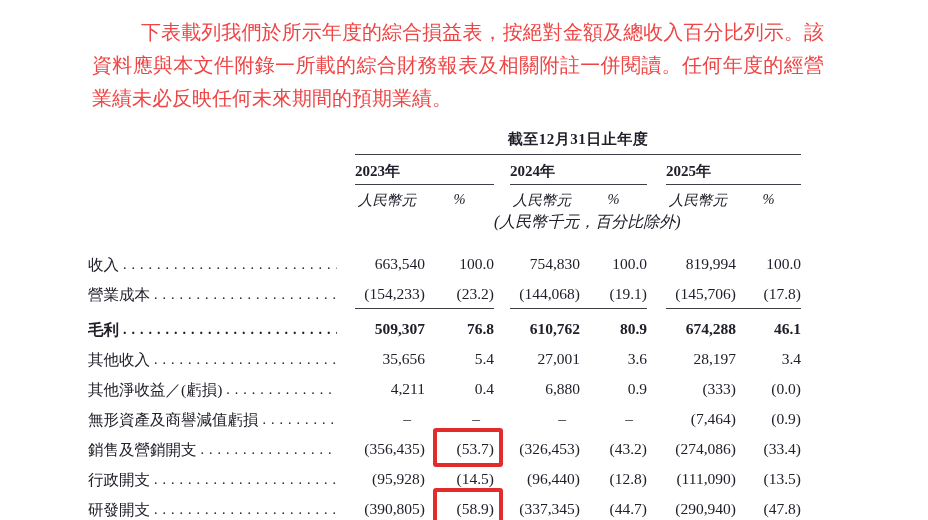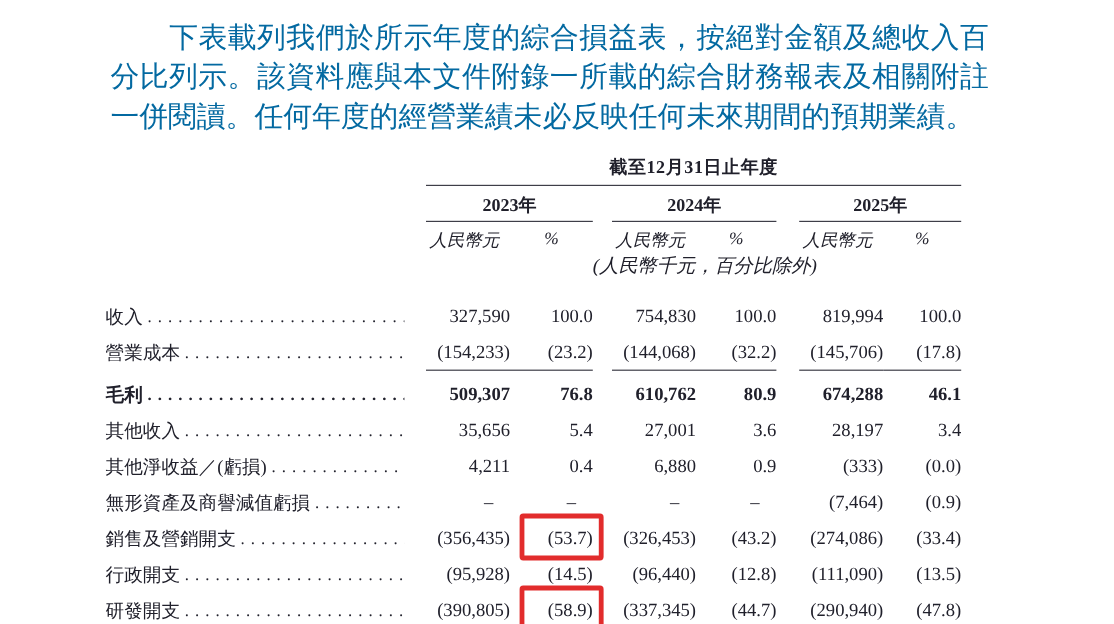--- a/index.html
+++ b/index.html
@@ -5,33 +5,33 @@
   html,body { margin:0; padding:0; }
   body {
     width:928px; height:520px; overflow:hidden;
     background:#ffffff;
     font-family:"Liberation Serif","DejaVu Serif",serif;
     color:#20202b;
   }
   
   .intro {
     margin:16px 0 0 92px; width:732px;
-    font-size:24px; line-height:33px;
+    font-size:20px; line-height:33px;
     text-align:justify; text-indent:49px;
-    color:#0369a1;
+    color:#ef4444;
   }
   
   .tbl { margin:15px 0 0 88px; }
   .g { display:grid; grid-template-columns:267px 70px 69px 16px 70px 67px 19px 70px 65px; }
   .c2{grid-column:2} .c3{grid-column:3} .c5{grid-column:5} .c6{grid-column:6} .c8{grid-column:8} .c9{grid-column:9}
   .period {
     grid-column:2/10; text-align:center; font-weight:bold; font-size:15px;
     padding-bottom:5px; border-bottom:1.5px solid #3e3e48; letter-spacing:.5px;
   }
-  .yr { font-weight:bold; font-size:15px; text-align:center; padding:7px 0 3px; border-bottom:1.5px solid #3e3e48; }
+  .yr { font-weight:bold; font-size:15px; padding:7px 0 3px; border-bottom:1.5px solid #3e3e48; }
   .y23{grid-column:2/4} .y24{grid-column:5/7} .y25{grid-column:8/10}
   .sub { font-style:italic; font-size:14.5px; padding-top:6px; }
   .amt { text-align:center; padding-right:6px; }
   .pct { text-align:center; }
   .note { grid-column:4/8; text-align:center; font-style:italic; font-size:16px; white-space:nowrap; padding-top:2px; }
   
   .tbody { margin-top:16px; }
   .trow { line-height:29px; font-size:15.5px; }
   .trow.b { font-weight:bold; margin-top:5px; }
   .trow.u { margin-bottom:3px; }
@@ -83,37 +83,37 @@
     <div class="g">
       <div class="note">(人民幣千元，百分比除外)</div>
     </div>
 
     <div class="tbody">
   <div class="g trow">
     <div class="lbl">
       <span class="lbl-t">收入</span>
       <span class="dots"></span>
     </div>
-    <div class="val c2"><span class="vtext">327,590</span></div>
+    <div class="val c2"><span class="vtext">663,540</span></div>
     <div class="val c3"><span class="vtext">100.0</span></div>
     <div class="val c5"><span class="vtext">754,830</span></div>
     <div class="val c6"><span class="vtext">100.0</span></div>
     <div class="val c8"><span class="vtext">819,994</span></div>
     <div class="val c9"><span class="vtext">100.0</span></div>
   </div>
 
   <div class="g trow u">
     <div class="lbl">
       <span class="lbl-t">營業成本</span>
       <span class="dots"></span>
     </div>
     <div class="val c2"><span class="vtext">(154,233)</span></div>
     <div class="val c3"><span class="vtext">(23.2)</span></div>
     <div class="val c5"><span class="vtext">(144,068)</span></div>
-    <div class="val c6"><span class="vtext">(32.2)</span></div>
+    <div class="val c6"><span class="vtext">(19.1)</span></div>
     <div class="val c8"><span class="vtext">(145,706)</span></div>
     <div class="val c9"><span class="vtext">(17.8)</span></div>
   </div>
 
   <div class="g trow b">
     <div class="lbl">
       <span class="lbl-t">毛利</span>
       <span class="dots"></span>
     </div>
     <div class="val c2"><span class="vtext">509,307</span></div>

